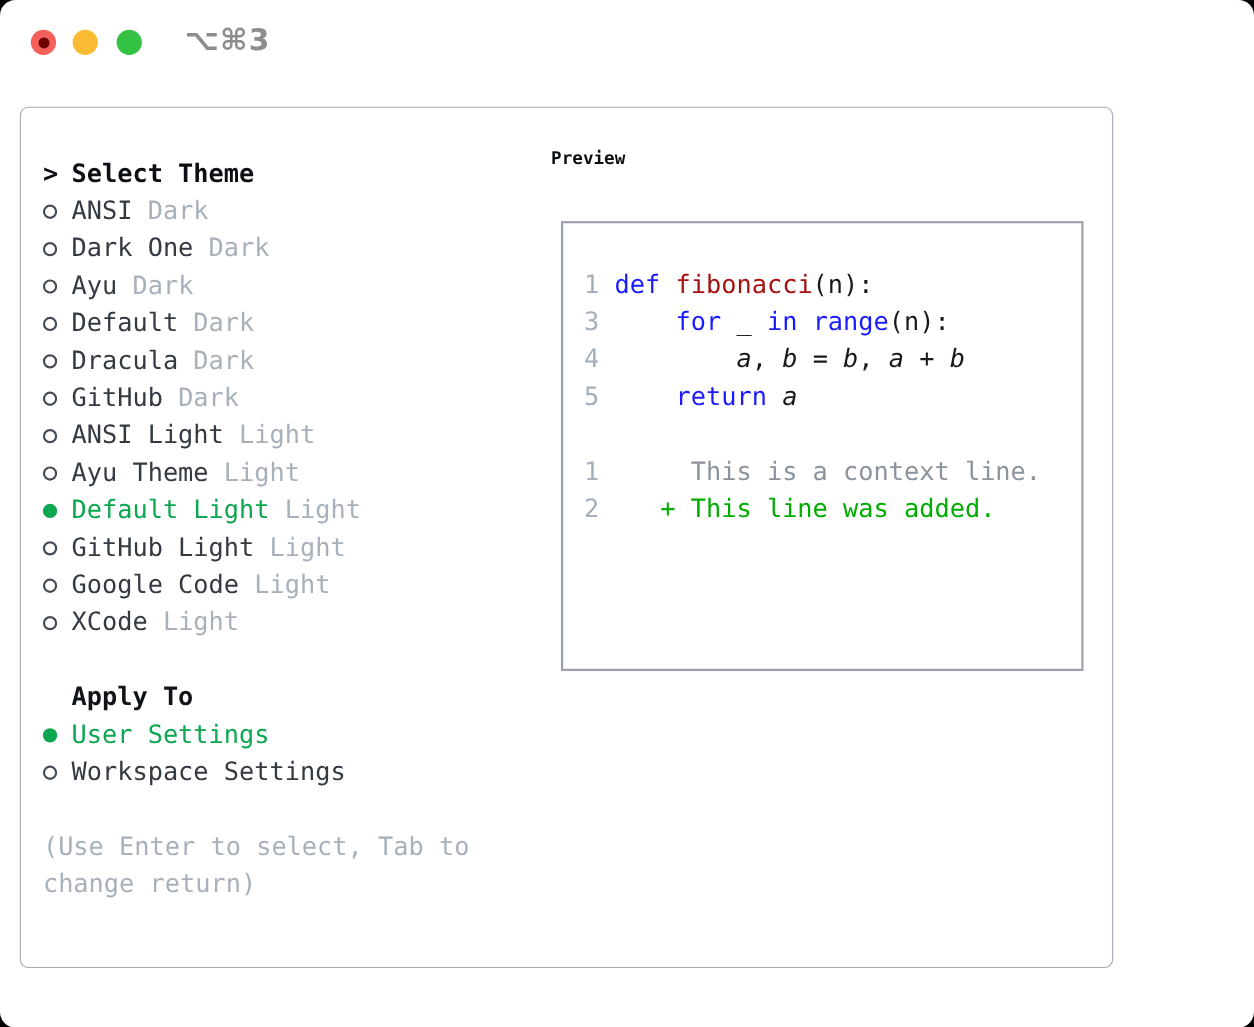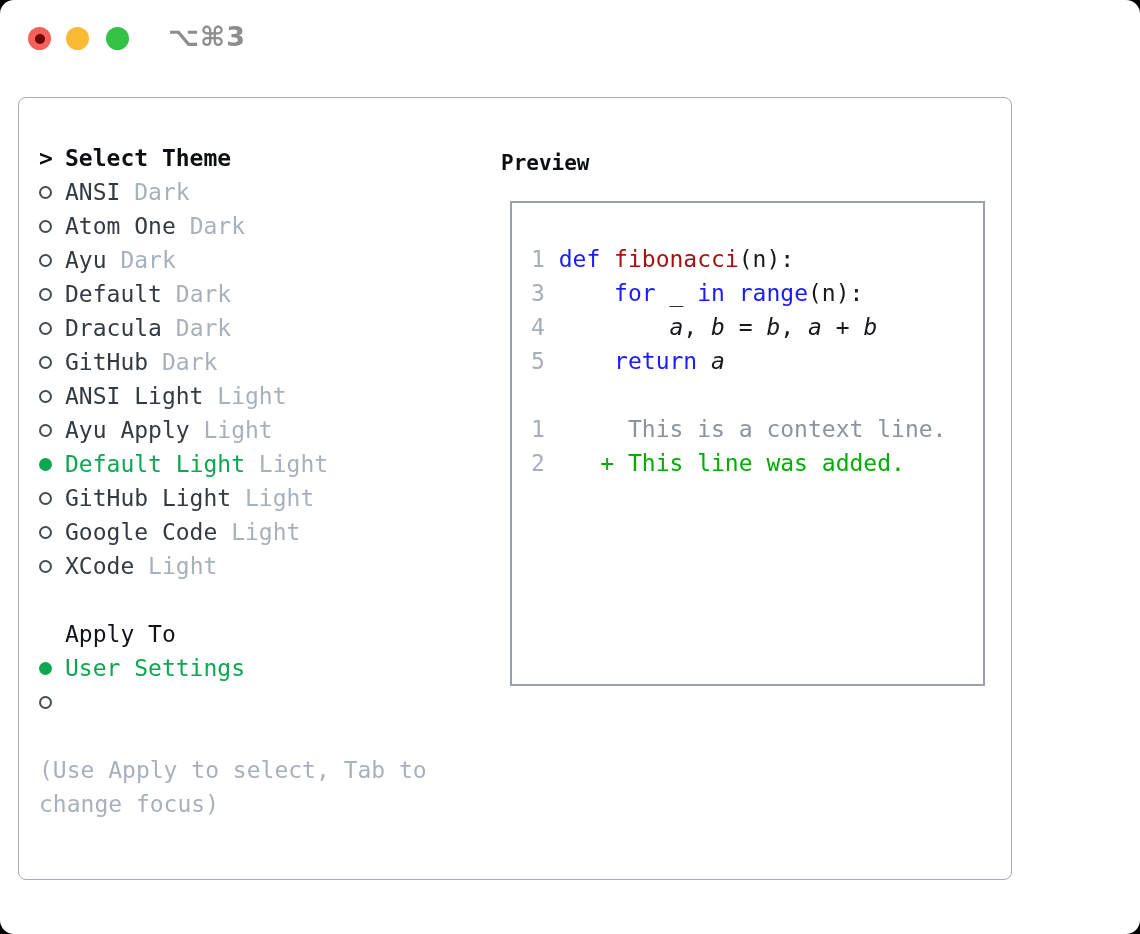--- a/index.html
+++ b/index.html
@@ -30,33 +30,33 @@
   .left-col{position:absolute;left:20px;top:43px;}
   .row{display:flex;align-items:center;height:34px;font-size:23px;white-space:pre;}
   .marker{width:26px;flex:0 0 26px;display:inline-flex;align-items:center;}
   .prompt{font-weight:bold;color:var(--header-text);font-size:23px;}
   .dot{width:13px;height:13px;border-radius:50%;border:2px solid #454b53;box-sizing:border-box;}
   .selected .dot{background:var(--sel-green);border:none;}
   .name{color:var(--item-text);}
   .selected .name{color:var(--sel-green);text-align:right;}
   .variant{color:var(--muted-gray);text-align:right;}
   .hdr .name{font-weight:bold;color:var(--header-text);}
-  .subhdr .name{font-weight:normal;color:#101419;}
+  .subhdr .name{font-weight:bold;color:#101419;}
   .spacer{height:34px;}
   .hint{
     width:440px;font-size:23px;line-height:34px;color:var(--muted-gray);
     white-space:normal;
   }
   
   .preview-title{
-    position:absolute;left:482px;top:48px;font-size:21px;font-weight:bold;
+    position:absolute;left:482px;top:29px;font-size:16px;font-weight:bold;
     color:var(--header-text);height:34px;line-height:34px;
   }
   .preview-box{
-    position:absolute;left:491px;top:103px;width:475px;height:485px;
+    position:absolute;left:491px;top:103px;width:475px;height:409px;
     border:2px solid var(--box-border);box-sizing:border-box;
     padding:39px 0 0 19px;overflow:hidden;background:#fff;
   }
   .p-line{height:34px;line-height:34px;font-size:23px;white-space:pre;}
   .seg-num{color:var(--num-gray);}
   .seg-kw{color:var(--kw-blue);}
   .seg-fn{color:var(--fn-red);}
   .seg-pl{color:var(--code-plain);}
   .seg-var{color:var(--code-plain);font-style:italic;}
   .seg-ctx{color:var(--ctx-gray);}
@@ -85,21 +85,21 @@
         </div>
 
         <div>
   <div class="row">
     <span class="marker"><span class="dot"></span></span>
     <span class="name">ANSI</span><span class="variant"> Dark</span>
   </div>
 
   <div class="row">
     <span class="marker"><span class="dot"></span></span>
-    <span class="name">Atom One</span><span class="variant"> Dark</span>
+    <span class="name">Dark One</span><span class="variant"> Dark</span>
   </div>
 
   <div class="row">
     <span class="marker"><span class="dot"></span></span>
     <span class="name">Ayu</span><span class="variant"> Dark</span>
   </div>
 
   <div class="row">
     <span class="marker"><span class="dot"></span></span>
     <span class="name">Default</span><span class="variant"> Dark</span>
@@ -115,21 +115,21 @@
     <span class="name">GitHub</span><span class="variant"> Dark</span>
   </div>
 
   <div class="row">
     <span class="marker"><span class="dot"></span></span>
     <span class="name">ANSI Light</span><span class="variant"> Light</span>
   </div>
 
   <div class="row">
     <span class="marker"><span class="dot"></span></span>
-    <span class="name">Ayu Apply</span><span class="variant"> Light</span>
+    <span class="name">Ayu Theme</span><span class="variant"> Light</span>
   </div>
 
   <div class="row selected">
     <span class="marker"><span class="dot"></span></span>
     <span class="name">Default Light</span><span class="variant"> Light</span>
   </div>
 
   <div class="row">
     <span class="marker"><span class="dot"></span></span>
     <span class="name">GitHub Light</span><span class="variant"> Light</span>
@@ -154,26 +154,27 @@
         </div>
 
         <div>
   <div class="row selected">
     <span class="marker"><span class="dot"></span></span>
     <span class="name">User Settings</span>
   </div>
 
   <div class="row">
     <span class="marker"><span class="dot"></span></span>
+    <span class="name">Workspace Settings</span>
   </div>
 </div>
 
         <div class="spacer"></div>
 
-        <div class="hint">(Use Apply to select, Tab to change focus)</div>
+        <div class="hint">(Use Enter to select, Tab to change return)</div>
       </div>
 
       <div class="preview-title">Preview</div>
       <div class="preview-box">
           <div class="p-line"><span class="seg-num">1 </span><span class="seg-kw">def</span><span class="seg-pl"> </span><span class="seg-fn">fibonacci</span><span class="seg-pl">(n):</span></div>
           <div class="p-line"><span class="seg-num">3 </span><span class="seg-pl">    </span><span class="seg-kw">for</span><span class="seg-pl"> _ </span><span class="seg-kw">in</span><span class="seg-pl"> </span><span class="seg-kw">range</span><span class="seg-pl">(n):</span></div>
           <div class="p-line"><span class="seg-num">4 </span><span class="seg-pl">        </span><span class="seg-var">a</span><span class="seg-pl">, </span><span class="seg-var">b</span><span class="seg-pl"> = </span><span class="seg-var">b</span><span class="seg-pl">, </span><span class="seg-var">a</span><span class="seg-pl"> + </span><span class="seg-var">b</span></div>
           <div class="p-line"><span class="seg-num">5 </span><span class="seg-pl">    </span><span class="seg-kw">return</span><span class="seg-pl"> </span><span class="seg-var">a</span></div>
           <div class="p-line"><span class="seg-num"></span></div>
           <div class="p-line"><span class="seg-num">1</span><span class="seg-ctx">      This is a context line.</span></div>

